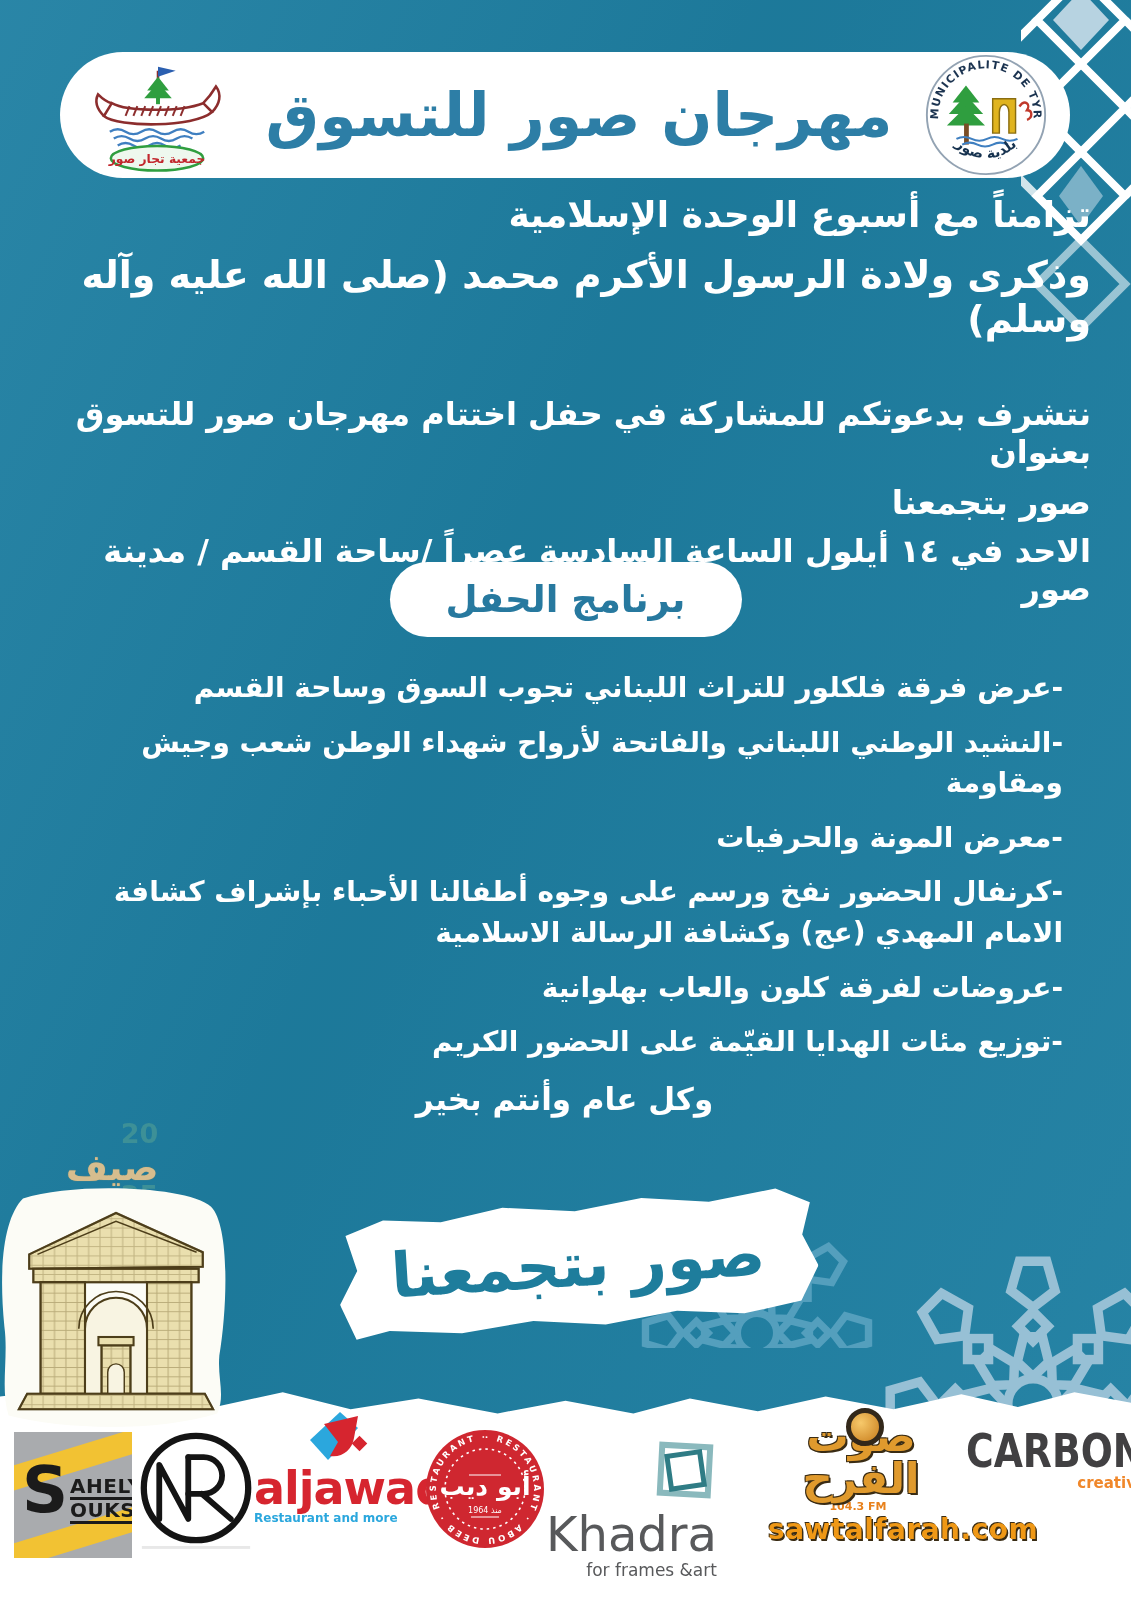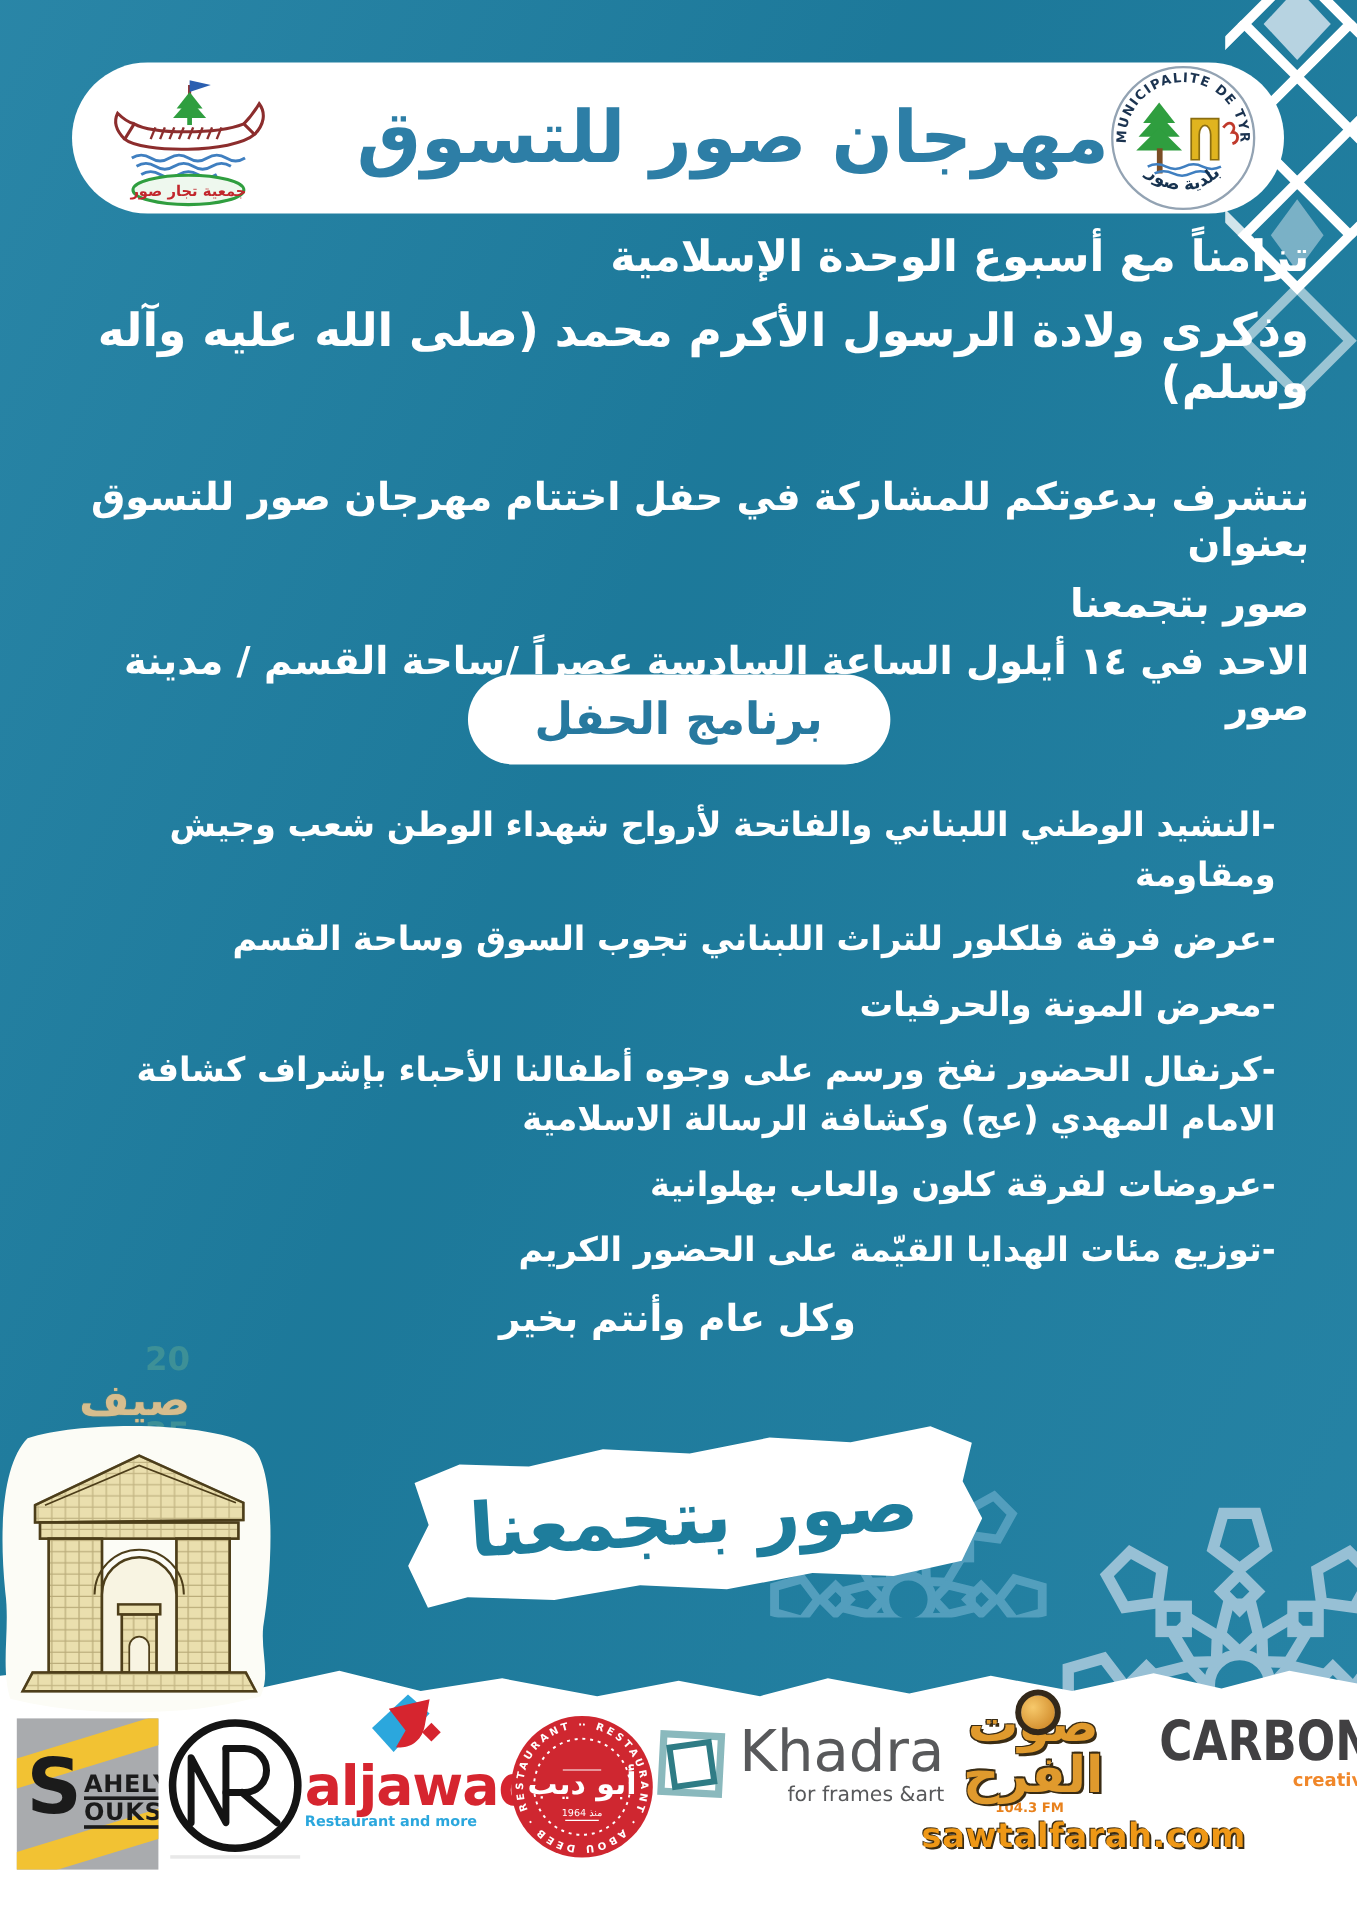--- a/index.html
+++ b/index.html
@@ -9,21 +9,21 @@
     background-image:linear-gradient(115deg, rgba(255,255,255,.05) 0%, rgba(0,0,0,.05) 42%, rgba(255,255,255,.04) 100%);
     font-family:"DejaVu Sans", sans-serif;
   }
   
   .pill{
     position:absolute; left:60px; top:52px; width:1010px; height:126px;
     background:#fff; border-radius:64px; display:flex; align-items:center;
     padding:0 22px; box-sizing:border-box; z-index:5;
   }
   .pill-title{
-    flex:1; color:#2d7ea6; font-weight:bold; font-size:60px;
+    flex:1; text-align:center; color:#2d7ea6; font-weight:bold; font-size:60px;
     direction:rtl; letter-spacing:0; line-height:1;
   }
   .logo-merchants{width:152px;height:116px;flex:0 0 auto;}
   .logo-muni{width:124px;height:124px;flex:0 0 auto;}
   
   .corner-lattice{position:absolute; right:0; top:0; z-index:1;}
   
   .intro{
     position:absolute; left:36px; right:40px; top:194px; text-align:right;
     color:#fff; direction:rtl; z-index:4;
@@ -84,21 +84,21 @@
   
   .mr{left:138px; top:36px;}
   
   .aljawad{left:254px; top:20px; width:170px; text-align:center;}
   .aljawad .mark{display:block; margin:0 auto;}
   .aljawad .word{font-size:46px; font-weight:bold; color:#d6252f; letter-spacing:-1px; line-height:.9;}
   .aljawad .tag{font-size:12px; font-weight:bold; color:#2ba7dd; text-align:left; margin-top:2px;}
   
   .abou{left:424px; top:40px;}
   
-  .khadra{left:546px; top:50px; display:flex; align-items:flex-start; gap:8px;}
+  .khadra{left:546px; top:50px; display:flex; align-items:flex-end; gap:8px;flex-direction:column;}
   .khadra .ktxt .kword{font-size:48px; color:#58595b; line-height:.95; font-weight:500;}
   .khadra .ktxt .ktag{font-size:17px; color:#58595b; text-align:right; margin-top:2px;}
   
   .sawt{left:768px; top:28px; width:186px; text-align:center;}
   .sawt .ar{position:relative; font-size:42px; font-weight:bold; color:#e09a2d; direction:rtl; line-height:1;
      text-shadow:2px 2px 0 #3a2c14, -1px -1px 0 #3a2c14, 1px -1px 0 #3a2c14, -1px 1px 0 #3a2c14;}
   .sawt .face{position:absolute; left:78px; top:-8px; width:38px; height:38px; border-radius:50%;
      background:radial-gradient(circle at 35% 35%, #f7c96b, #c87d1c); border:5px solid #33281a; box-sizing:border-box;}
   .sawt .fm{font-size:11px; font-weight:bold; color:#e8811c; text-align:center; margin:0 6px 0 0;}
   .sawt .site{font-size:28px; font-weight:bold; color:#ef9816; letter-spacing:.5px;
@@ -236,22 +236,22 @@
     <div class="l1">تزامناً مع أسبوع الوحدة الإسلامية</div>
     <div class="l2">وذكرى ولادة الرسول الأكرم محمد (صلى الله عليه وآله وسلم)</div>
     <div class="l3">نتشرف بدعوتكم للمشاركة في حفل اختتام مهرجان صور للتسوق بعنوان</div>
     <div class="l4">صور بتجمعنا</div>
     <div class="l5">الاحد في ١٤ أيلول الساعة السادسة عصراً /ساحة القسم / مدينة صور</div>
   </div>
 
   <div class="program-btn">برنامج الحفل</div>
 
   <div class="program-list">
+    <div class="item">-عرض فرقة فلكلور للتراث اللبناني تجوب السوق وساحة القسم</div>
     <div class="item">-النشيد الوطني اللبناني والفاتحة لأرواح شهداء الوطن شعب وجيش ومقاومة</div>
-    <div class="item">-عرض فرقة فلكلور للتراث اللبناني تجوب السوق وساحة القسم</div>
     <div class="item">-معرض المونة والحرفيات</div>
     <div class="item">-كرنفال الحضور نفخ ورسم على وجوه أطفالنا الأحباء بإشراف كشافة الامام المهدي (عج) وكشافة الرسالة الاسلامية</div>
     <div class="item">-عروضات لفرقة كلون والعاب بهلوانية</div>
     <div class="item">-توزيع مئات الهدايا القيّمة على الحضور الكريم</div>
     <div class="closing">وكل عام وأنتم بخير</div>
   </div>
 
   <div class="summer">
     <div class="row">
       <span class="num">20</span>

